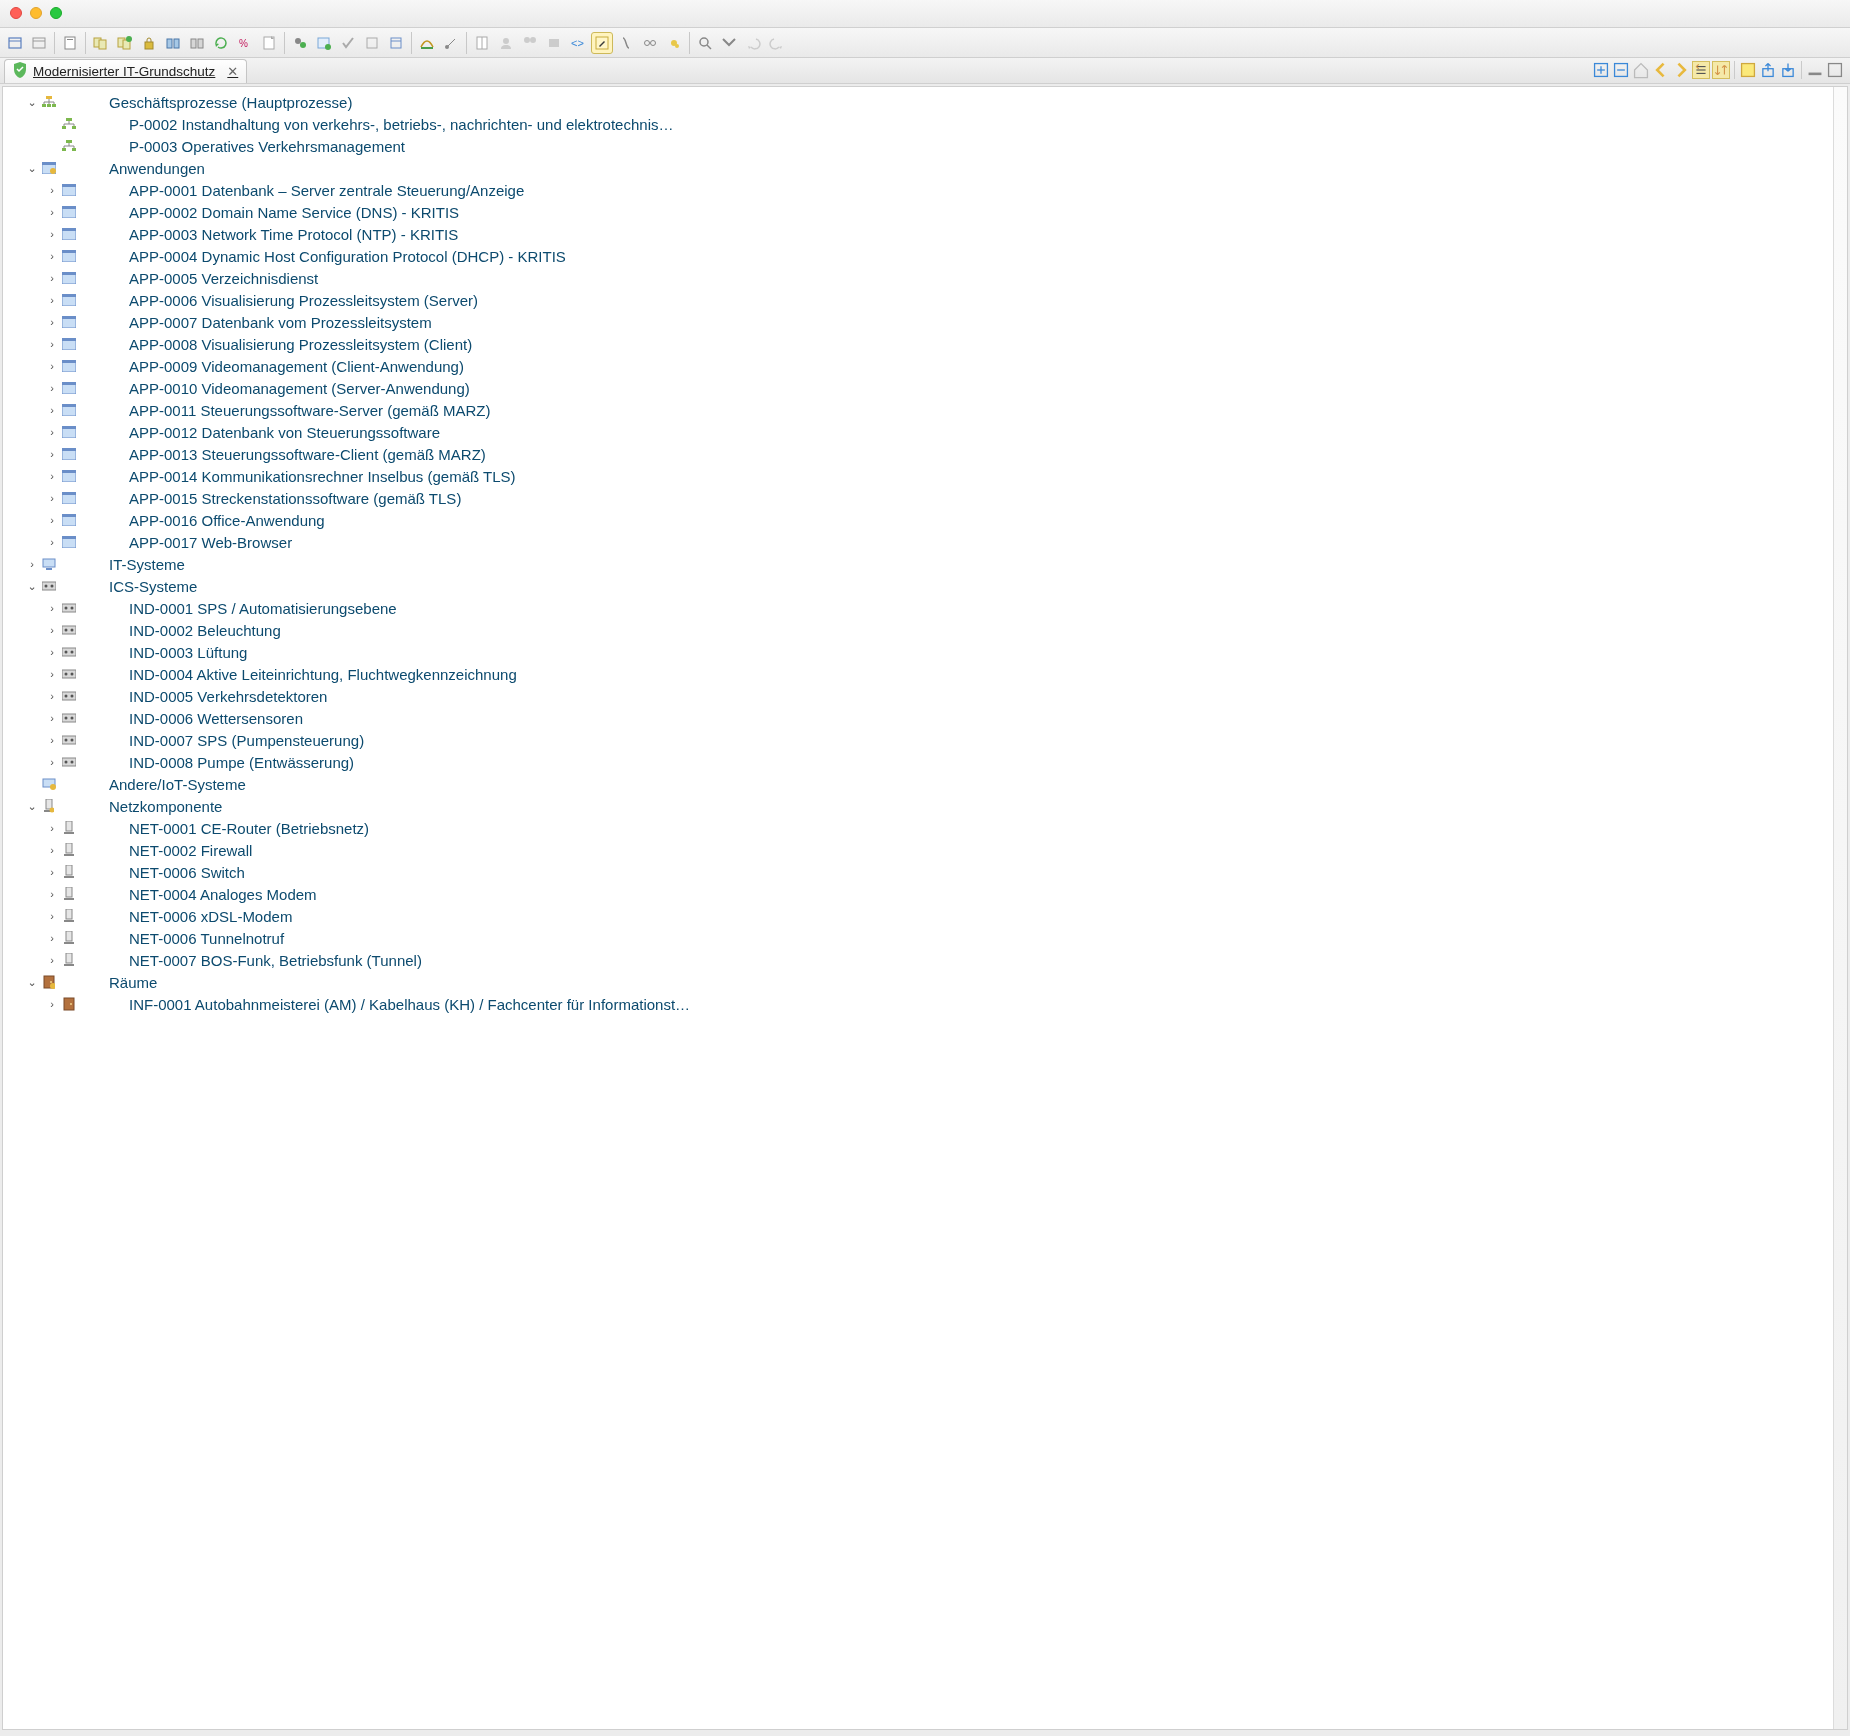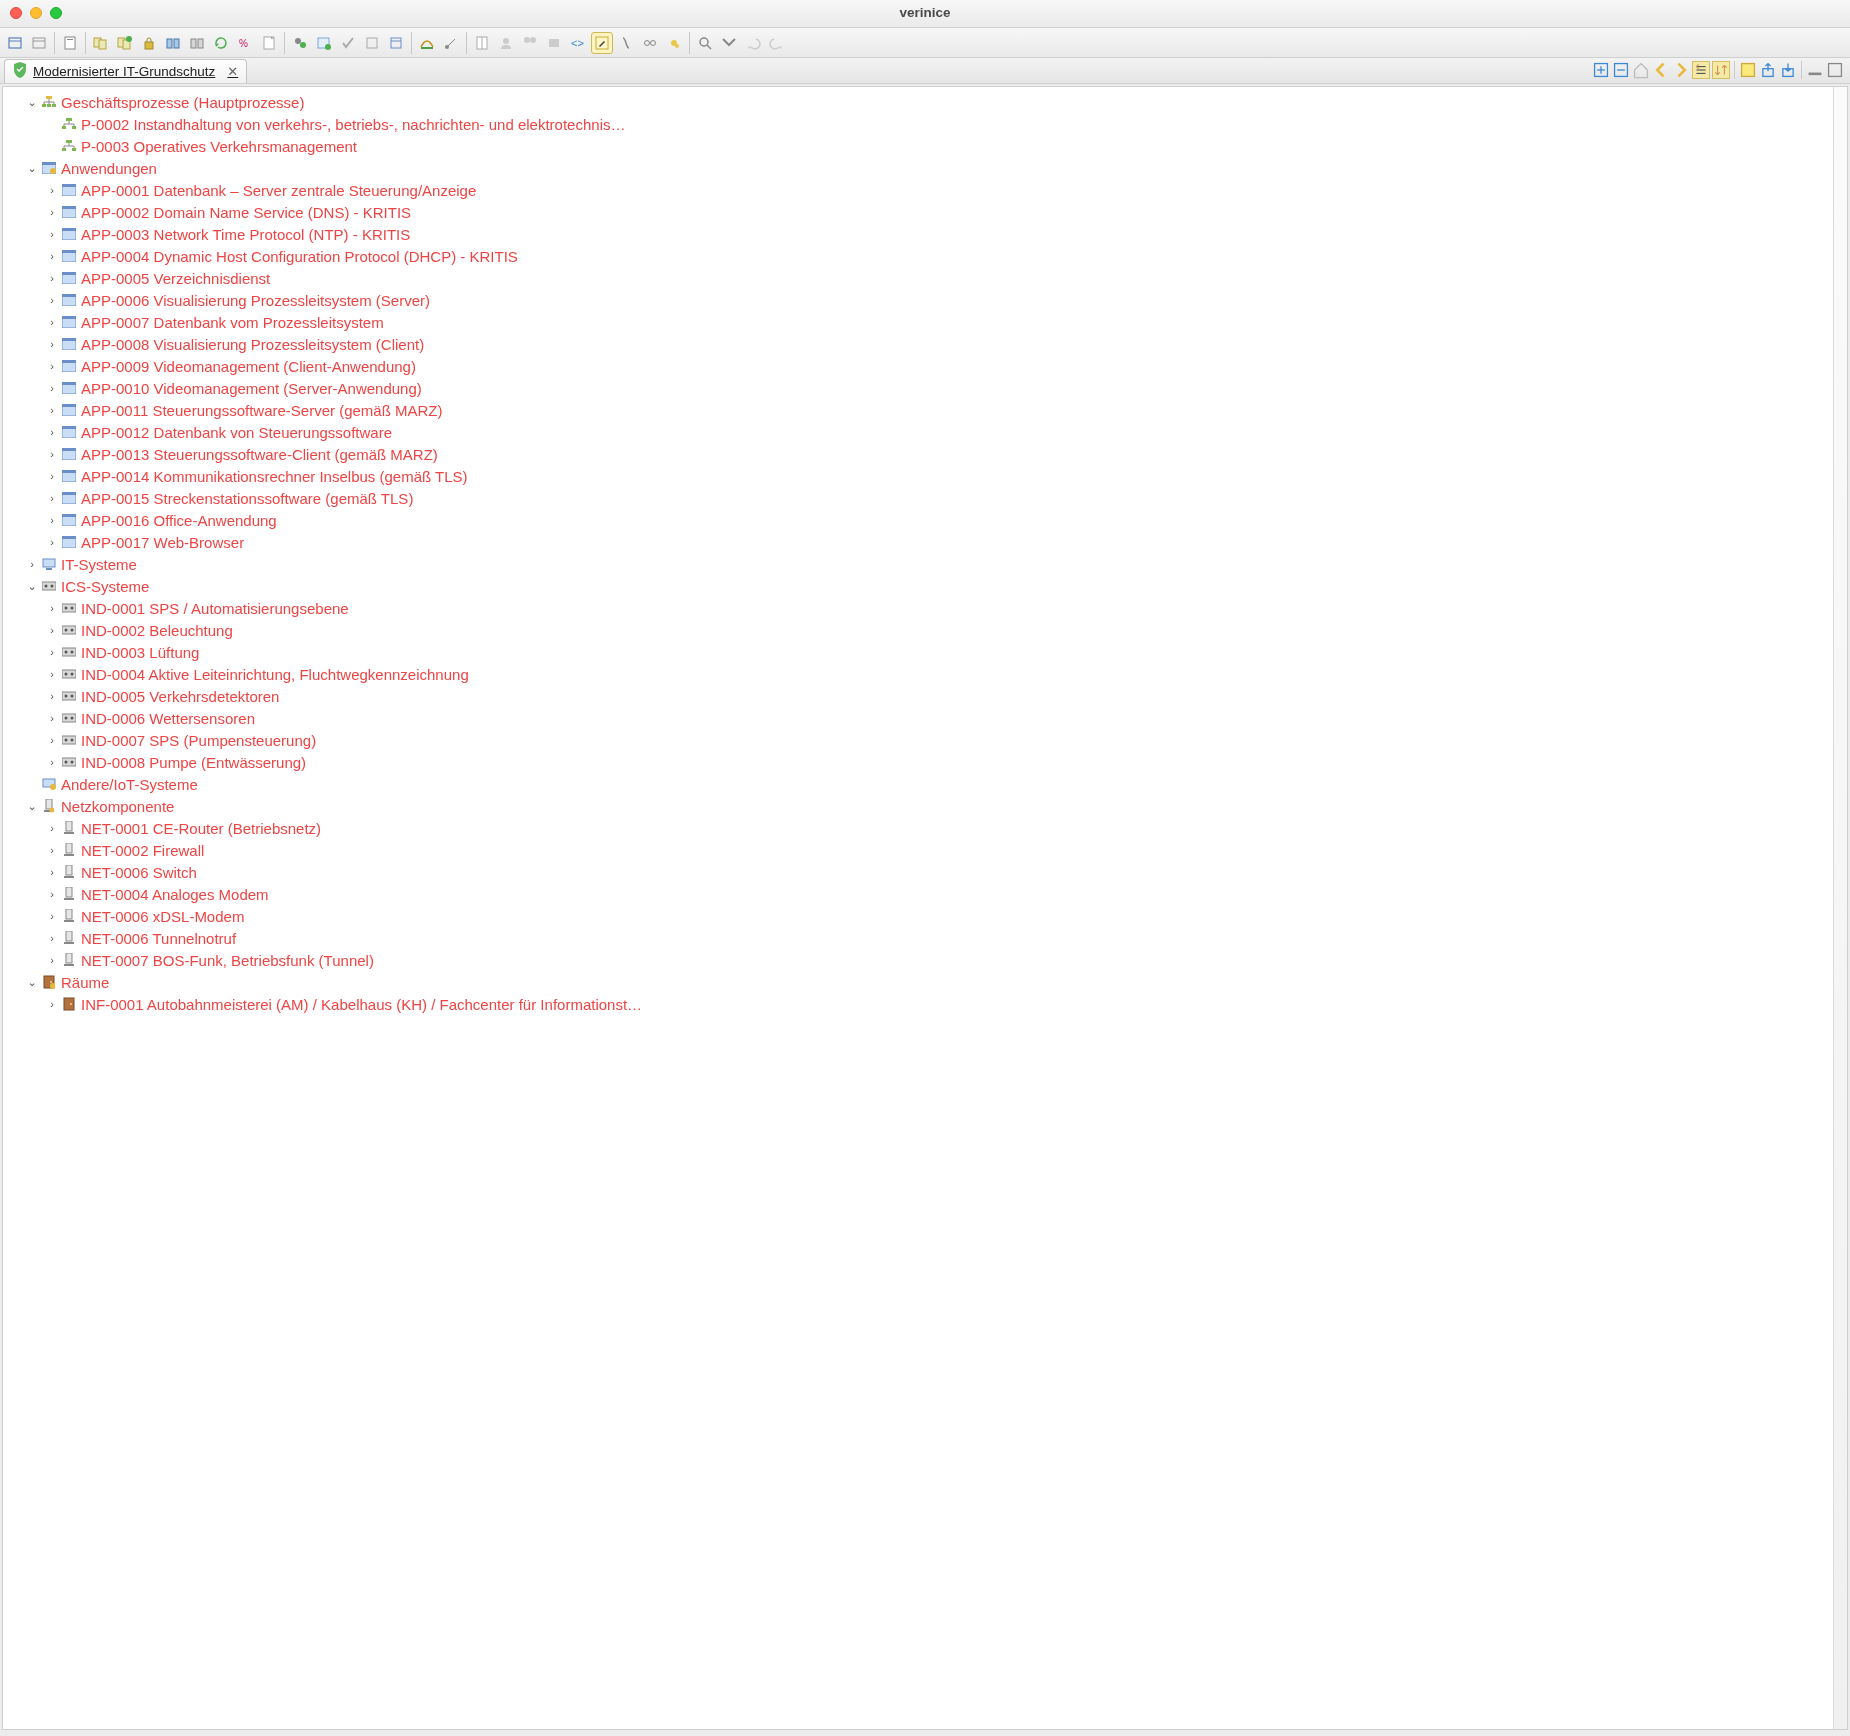--- a/index.html
+++ b/index.html
@@ -28,21 +28,21 @@
 .tab-right-tools { position: absolute; right: 6px; top: 3px; display: flex; gap: 2px; align-items: center; }
 .tab-right-tools .sm { width: 18px; height: 18px; display:flex; align-items:center; justify-content:center; }
 .tab-right-tools .sep { width:1px; height:18px; background:#cacaca; margin:0 2px; }
 
 
 .treewrap { background: #fff; border: 1px solid #cfcfcf; margin: 2px; overflow: auto; height: calc(100vh - 92px); font-size: 15px; }
 .tree { padding: 4px 0 8px 4px; }
 .node { display: flex; align-items: center; height: 22px; white-space: nowrap; cursor: default; }
 .toggle { width: 14px; display:inline-flex; justify-content:center; color:#555; font-size:11px; }
 .node .ic { width: 16px; height:16px; margin: 0 4px 0 2px; display:inline-flex; align-items:center; justify-content:center; }
-.node .lbl { color:#ef4444; }
+.node .lbl { color:#0c4a6e;margin-left:48px; }
 .indent-1 { padding-left: 18px; }
 .indent-2 { padding-left: 38px; }
 
 
 .shield { width:14px; height:16px; }
 .process { width:14px; height:12px; }
 .app { width:14px; height:12px; }
 .itsys { width:14px; height:12px; }
 .ics { width:14px; height:12px; }
 .net { width:10px; height:14px; }
@@ -53,21 +53,20 @@
 </style>
 </head>
 <body>
 
 <div class="titlebar">
   <div class="traffic">
     <span class="t-close"></span>
     <span class="t-min"></span>
     <span class="t-max"></span>
   </div>
-  <div class="wtitle">verinice</div>
 </div>
 
 <div class="toolbar">
   <div class="tbtn">
       <svg viewBox="0 0 16 16">
         <rect x="2" y="3" width="12" height="10" fill="none" stroke="#5a7fbf" stroke-width="1.2"></rect>
         <line x1="2" y1="6" x2="14" y2="6" stroke="#5a7fbf"></line>
       </svg>
     </div>
   <div class="tbtn">

